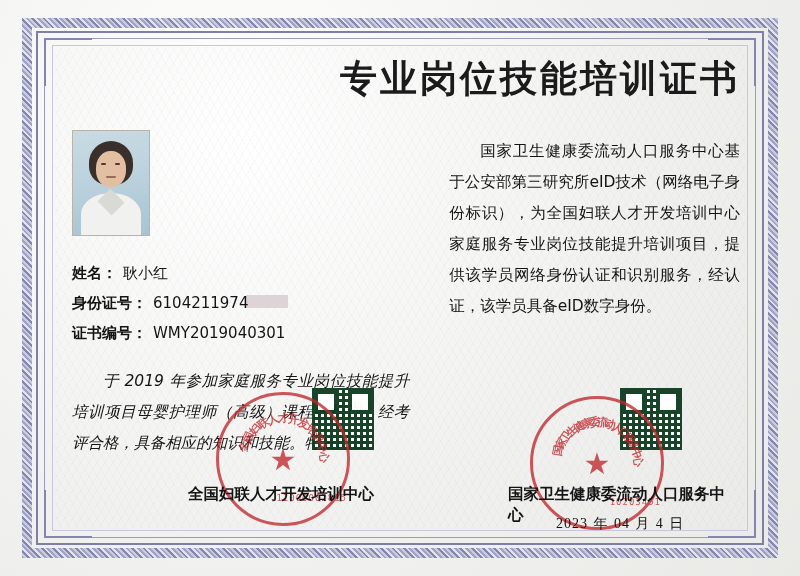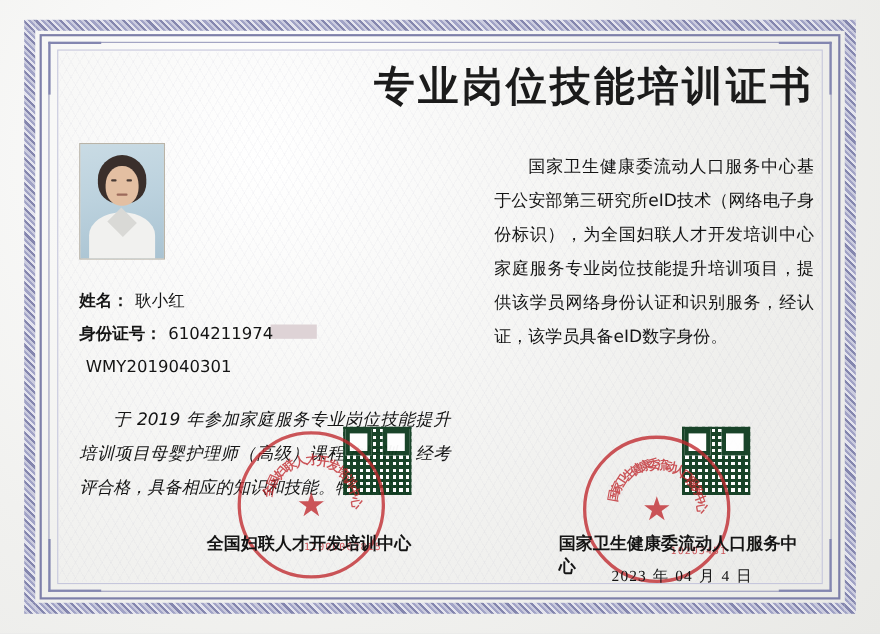--- a/index.html
+++ b/index.html
@@ -341,20 +341,21 @@
             <div class="field-row">
               <span class="field-label">姓名：</span>
               <span class="field-value">耿小红</span>
             </div>
             <div class="field-row">
               <span class="field-label">身份证号：</span>
               <span class="field-value id-value">6104211974</span>
               <span class="id-mask"></span>
             </div>
             <div class="field-row">
+              <span class="field-label">证书编号：</span>
               <span class="field-value">WMY2019040301</span>
             </div>
           </div>
 
         </div>
 
         <div class="body-text">于 2019 年参加家庭服务专业岗位技能提升培训项目母婴护理师（高级）课程的培训，经考评合格，具备相应的知识和技能。特发此证。</div>
       </div>
 
       <div class="right-col">国家卫生健康委流动人口服务中心基于公安部第三研究所eID技术（网络电子身份标识），为全国妇联人才开发培训中心家庭服务专业岗位技能提升培训项目，提供该学员网络身份认证和识别服务，经认证，该学员具备eID数字身份。</div>

